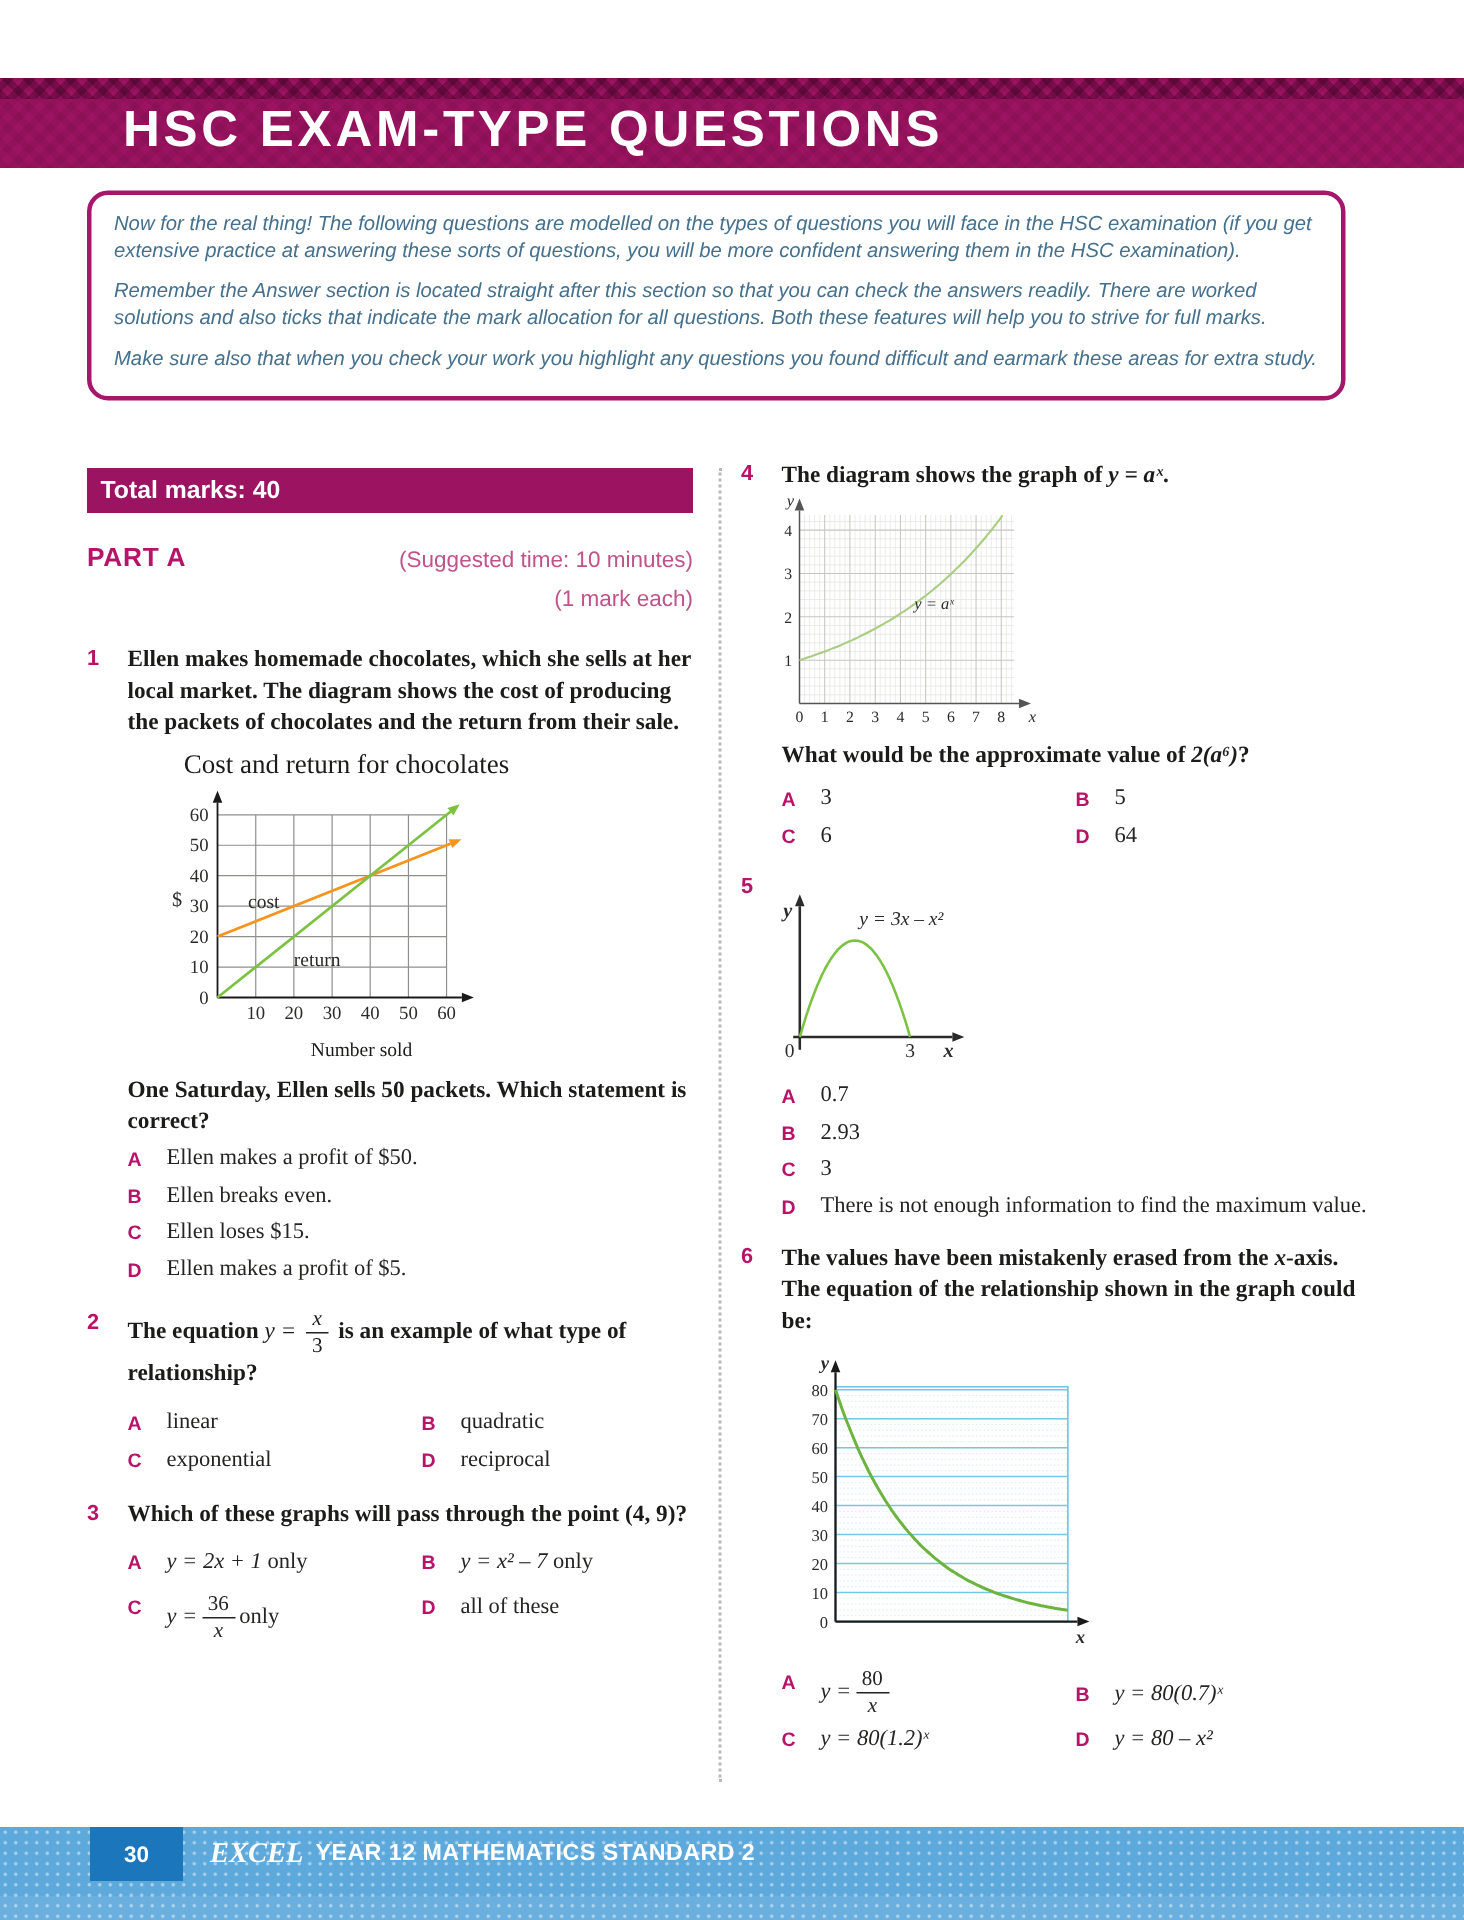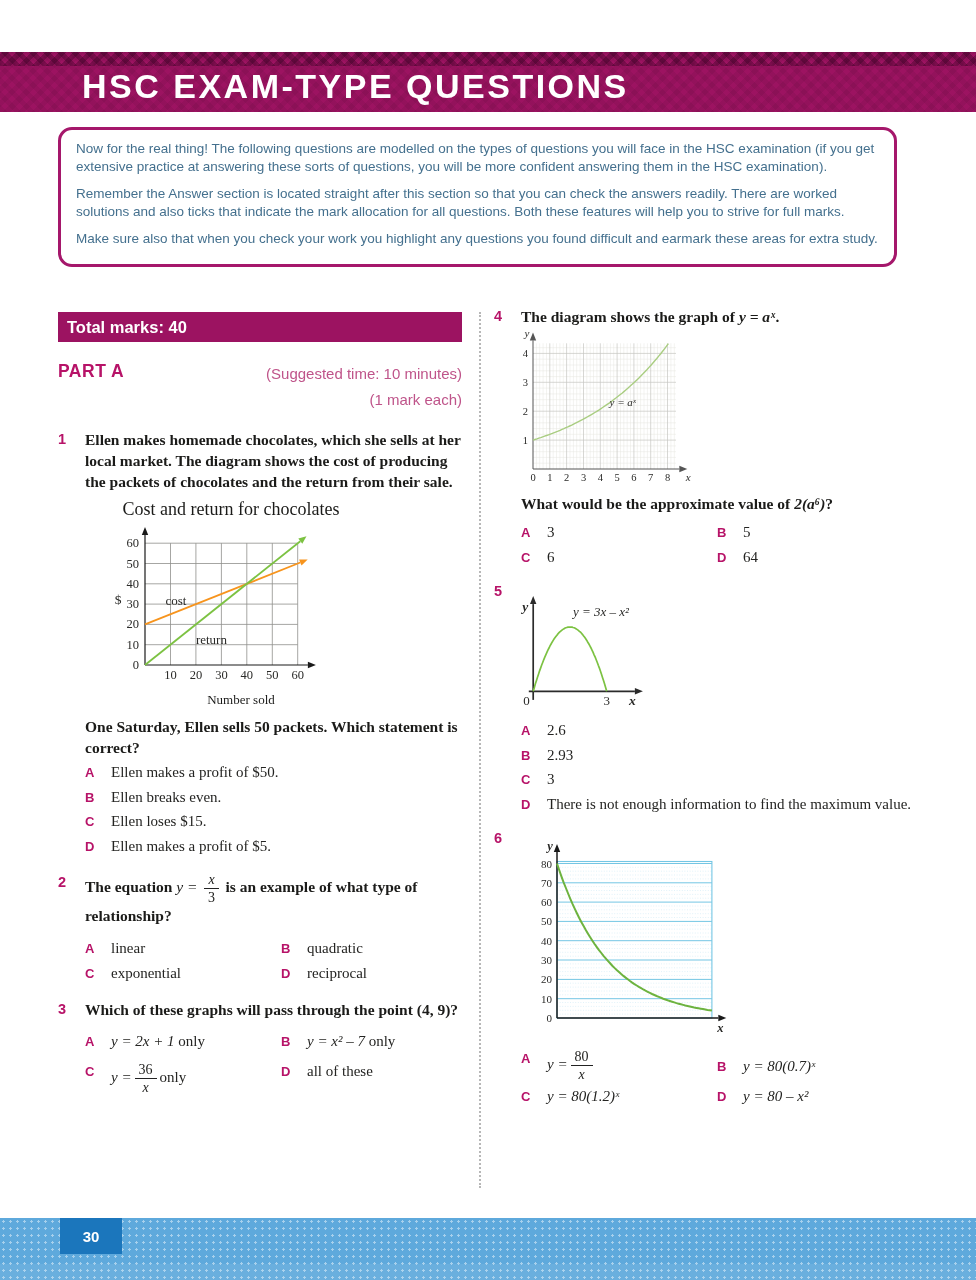--- a/index.html
+++ b/index.html
@@ -14,21 +14,21 @@
   .banner::after{content:"";position:absolute;inset:0;
     background:repeating-linear-gradient(45deg,rgba(45,0,28,.08) 0 5px,transparent 5px 10px),
                repeating-linear-gradient(-45deg,rgba(45,0,28,.08) 0 5px,transparent 5px 10px);}
   .banner-title{position:relative;z-index:1;color:#fff;font-weight:bold;font-size:34px;
     letter-spacing:2.5px;padding:15px 0 0 58px;}
 
   
   .intro{position:absolute;left:58px;top:127px;width:803px;border:3px solid var(--intro-border,#a5176b);
     border-radius:14px;padding:10px 15px 7px;color:var(--intro-text,#44708e);
     font-size:13.5px;line-height:1.34;}
-  .intro p{margin:0 0 9px;}
+  .intro p{margin:0 0 9px;font-style:italic;}
 
   
   .col-left{position:absolute;left:58px;top:312px;width:404px;}
   .col-right{position:absolute;left:494px;top:306px;width:426px;}
   .divider{position:absolute;left:479px;top:312px;height:876px;border-left:2px dotted #b7b7b7;}
 
   .totalbar{background:var(--magenta,#9c1361);color:#fff;font-weight:bold;font-size:16.5px;
     height:30px;line-height:30px;padding-left:9px;}
   .partrow{display:flex;justify-content:space-between;margin-top:19px;align-items:flex-start;}
   .part{color:var(--magenta-bright,#b71368);font-weight:bold;font-size:17.5px;letter-spacing:.5px;}
@@ -356,40 +356,43 @@
                 <polyline points="22.2,100.3 23.3,96.7 24.3,93.1 25.4,89.7 26.4,86.4 27.5,83.2 28.5,80.1 29.6,77.1 30.6,74.3 31.7,71.5 32.7,68.8 33.8,66.2 34.8,63.8 35.9,61.4 36.9,59.1 38.0,57.0 39.0,54.9 40.1,53.0 41.1,51.2 42.2,49.4 43.2,47.8 44.3,46.3 45.3,44.9 46.4,43.6 47.4,42.3 48.5,41.2 49.5,40.3 50.6,39.4 51.6,38.6 52.7,37.9 53.7,37.3 54.8,36.8 55.8,36.5 56.9,36.2 57.9,36.1 59.0,36.0 60.0,36.1 61.1,36.2 62.1,36.5 63.2,36.8 64.2,37.3 65.3,37.9 66.3,38.6 67.4,39.4 68.4,40.3 69.5,41.2 70.5,42.3 71.6,43.6 72.6,44.9 73.7,46.3 74.7,47.8 75.8,49.4 76.8,51.2 77.9,53.0 78.9,54.9 80.0,57.0 81.0,59.1 82.1,61.4 83.1,63.8 84.2,66.2 85.2,68.8 86.3,71.5 87.3,74.3 88.4,77.1 89.4,80.1 90.5,83.2 91.5,86.4 92.6,89.7 93.6,93.1 94.7,96.7 95.7,100.3" fill="none" stroke="#7cc242" stroke-width="1.7"></polyline>
                 <text x="61.9" y="25.4" font-size="13" text-anchor="start" font-style="italic" fill="#2a2a28" font-family="Liberation Serif, DejaVu Serif, serif">y = 3x – x²</text>
                 <text x="15.4" y="113.7" font-size="13" text-anchor="middle" fill="#2a2a28" font-family="Liberation Serif, DejaVu Serif, serif">0</text>
                 <text x="95.7" y="113.7" font-size="13" text-anchor="middle" fill="#2a2a28" font-family="Liberation Serif, DejaVu Serif, serif">3</text>
                 <text x="121.4" y="113.7" font-size="13.5" text-anchor="middle" font-style="italic" font-weight="bold" fill="#2a2a28" font-family="Liberation Serif, DejaVu Serif, serif">x</text>
                 <text x="14.2" y="20.3" font-size="13.5" text-anchor="middle" font-style="italic" font-weight="bold" fill="#2a2a28" font-family="Liberation Serif, DejaVu Serif, serif">y</text>
               </svg></div>
         </div>
         <div class="opt">
           <span class="ol">A</span>
-          <span class="ot">2.6</span>
+          <span class="ot">0.7</span>
         </div>
         <div class="opt">
           <span class="ol">B</span>
           <span class="ot">2.93</span>
         </div>
         <div class="opt">
           <span class="ol">C</span>
           <span class="ot">3</span>
         </div>
         <div class="opt">
           <span class="ol">D</span>
           <span class="ot">There is not enough information to find the maximum value.</span>
         </div>
       </div>
     </div>
 
     <div class="q" style="margin-top:13px;">
       <span class="qnum">6</span>
       <div class="qbody">
+        <div class="qtext">
+          <span>The values have been mistakenly erased from the </span><span class="m">x</span><span>-axis. The equation of the relationship shown in the graph could be:</span>
+        </div>
         <div class="chart-wrap" style="margin:12px 0 8px 8px;">
           <div class="chart"><svg width="206" height="196" viewBox="0 0 206 196" xmlns="http://www.w3.org/2000/svg">
                 <line x1="28.0" y1="174.1" x2="182.9" y2="174.1" stroke="#cdeaf5" stroke-width="0.6" stroke-dasharray="1,1.6"></line>
                 <line x1="28.0" y1="170.3" x2="182.9" y2="170.3" stroke="#cdeaf5" stroke-width="0.6" stroke-dasharray="1,1.6"></line>
                 <line x1="28.0" y1="166.4" x2="182.9" y2="166.4" stroke="#cdeaf5" stroke-width="0.6" stroke-dasharray="1,1.6"></line>
                 <line x1="28.0" y1="162.5" x2="182.9" y2="162.5" stroke="#cdeaf5" stroke-width="0.6" stroke-dasharray="1,1.6"></line>
                 <line x1="28.0" y1="154.8" x2="182.9" y2="154.8" stroke="#cdeaf5" stroke-width="0.6" stroke-dasharray="1,1.6"></line>
                 <line x1="28.0" y1="151.0" x2="182.9" y2="151.0" stroke="#cdeaf5" stroke-width="0.6" stroke-dasharray="1,1.6"></line>
                 <line x1="28.0" y1="147.1" x2="182.9" y2="147.1" stroke="#cdeaf5" stroke-width="0.6" stroke-dasharray="1,1.6"></line>
                 <line x1="28.0" y1="143.2" x2="182.9" y2="143.2" stroke="#cdeaf5" stroke-width="0.6" stroke-dasharray="1,1.6"></line>
@@ -461,15 +464,19 @@
             <span class="ol">D</span>
             <span class="ot m">y = 80 – x²</span>
           </div>
         </div>
       </div>
     </div>
   </div>
 
   <div class="footer">
     <div class="page-square">30</div>
+    <div class="footer-line">
+      <span class="brand">EXCEL</span>
+      <span class="booktitle">YEAR 12 MATHEMATICS STANDARD 2</span>
+    </div>
   </div>
 
 </div>
 
 </body></html>

